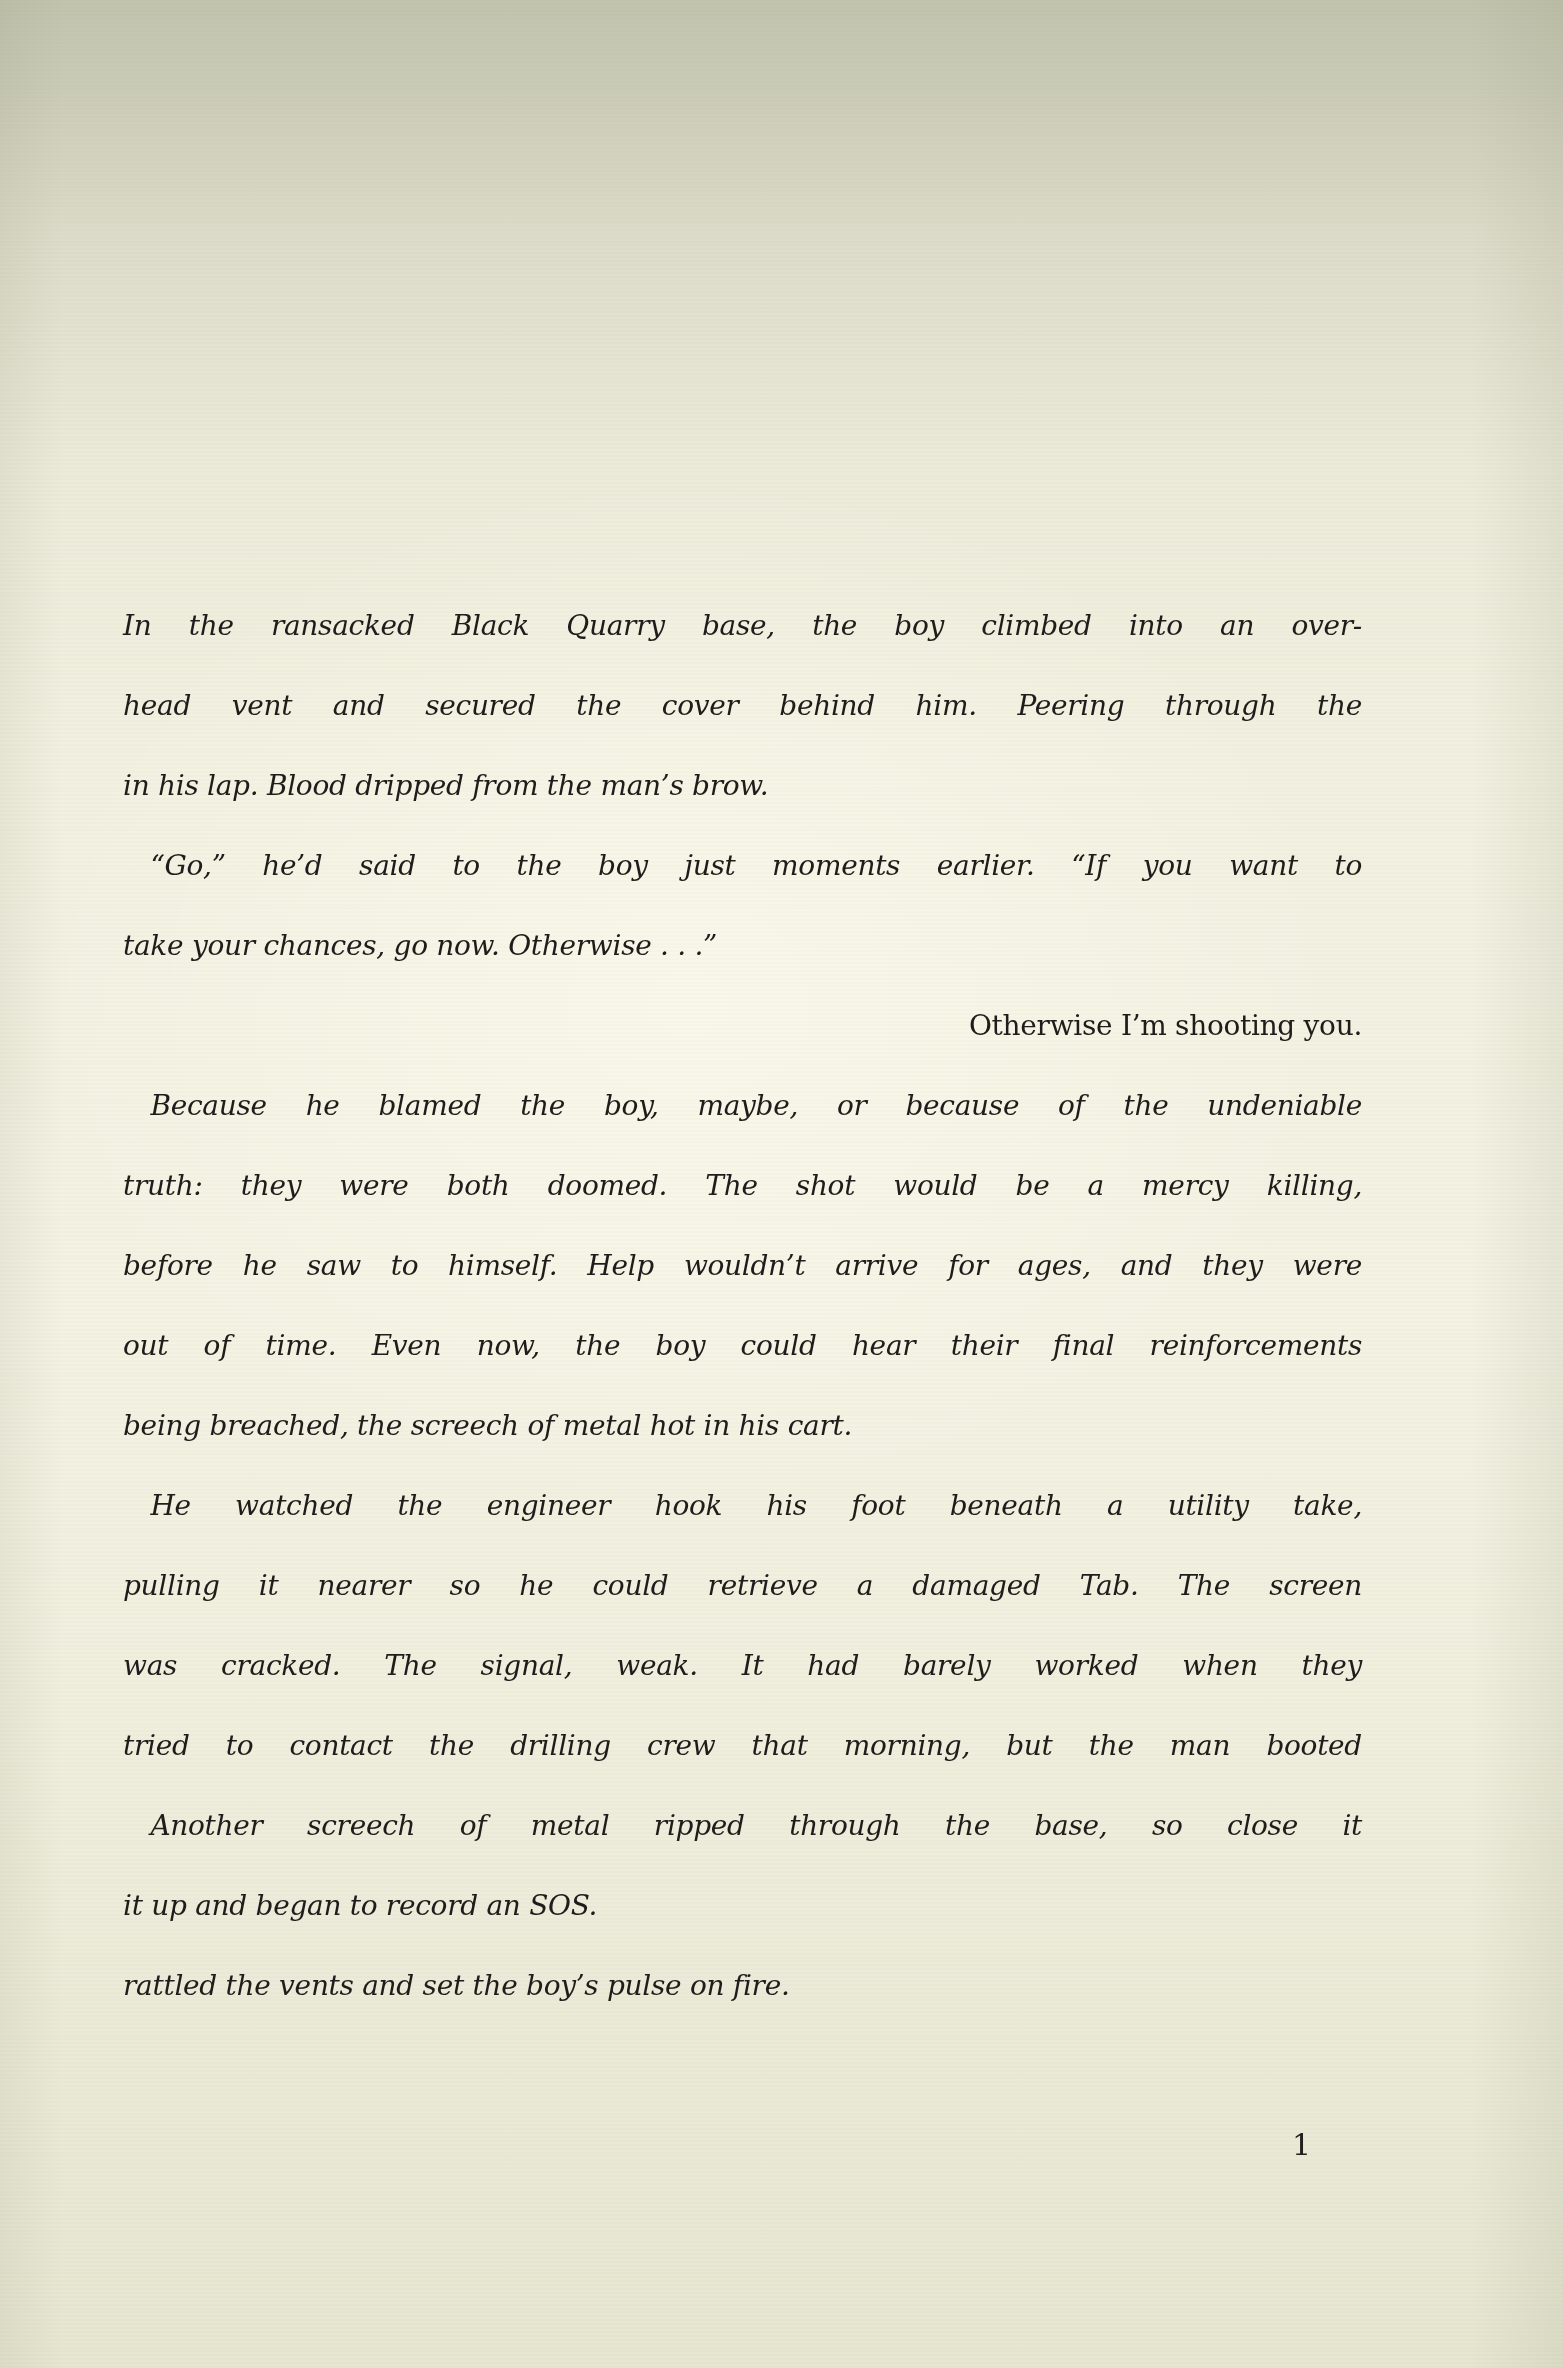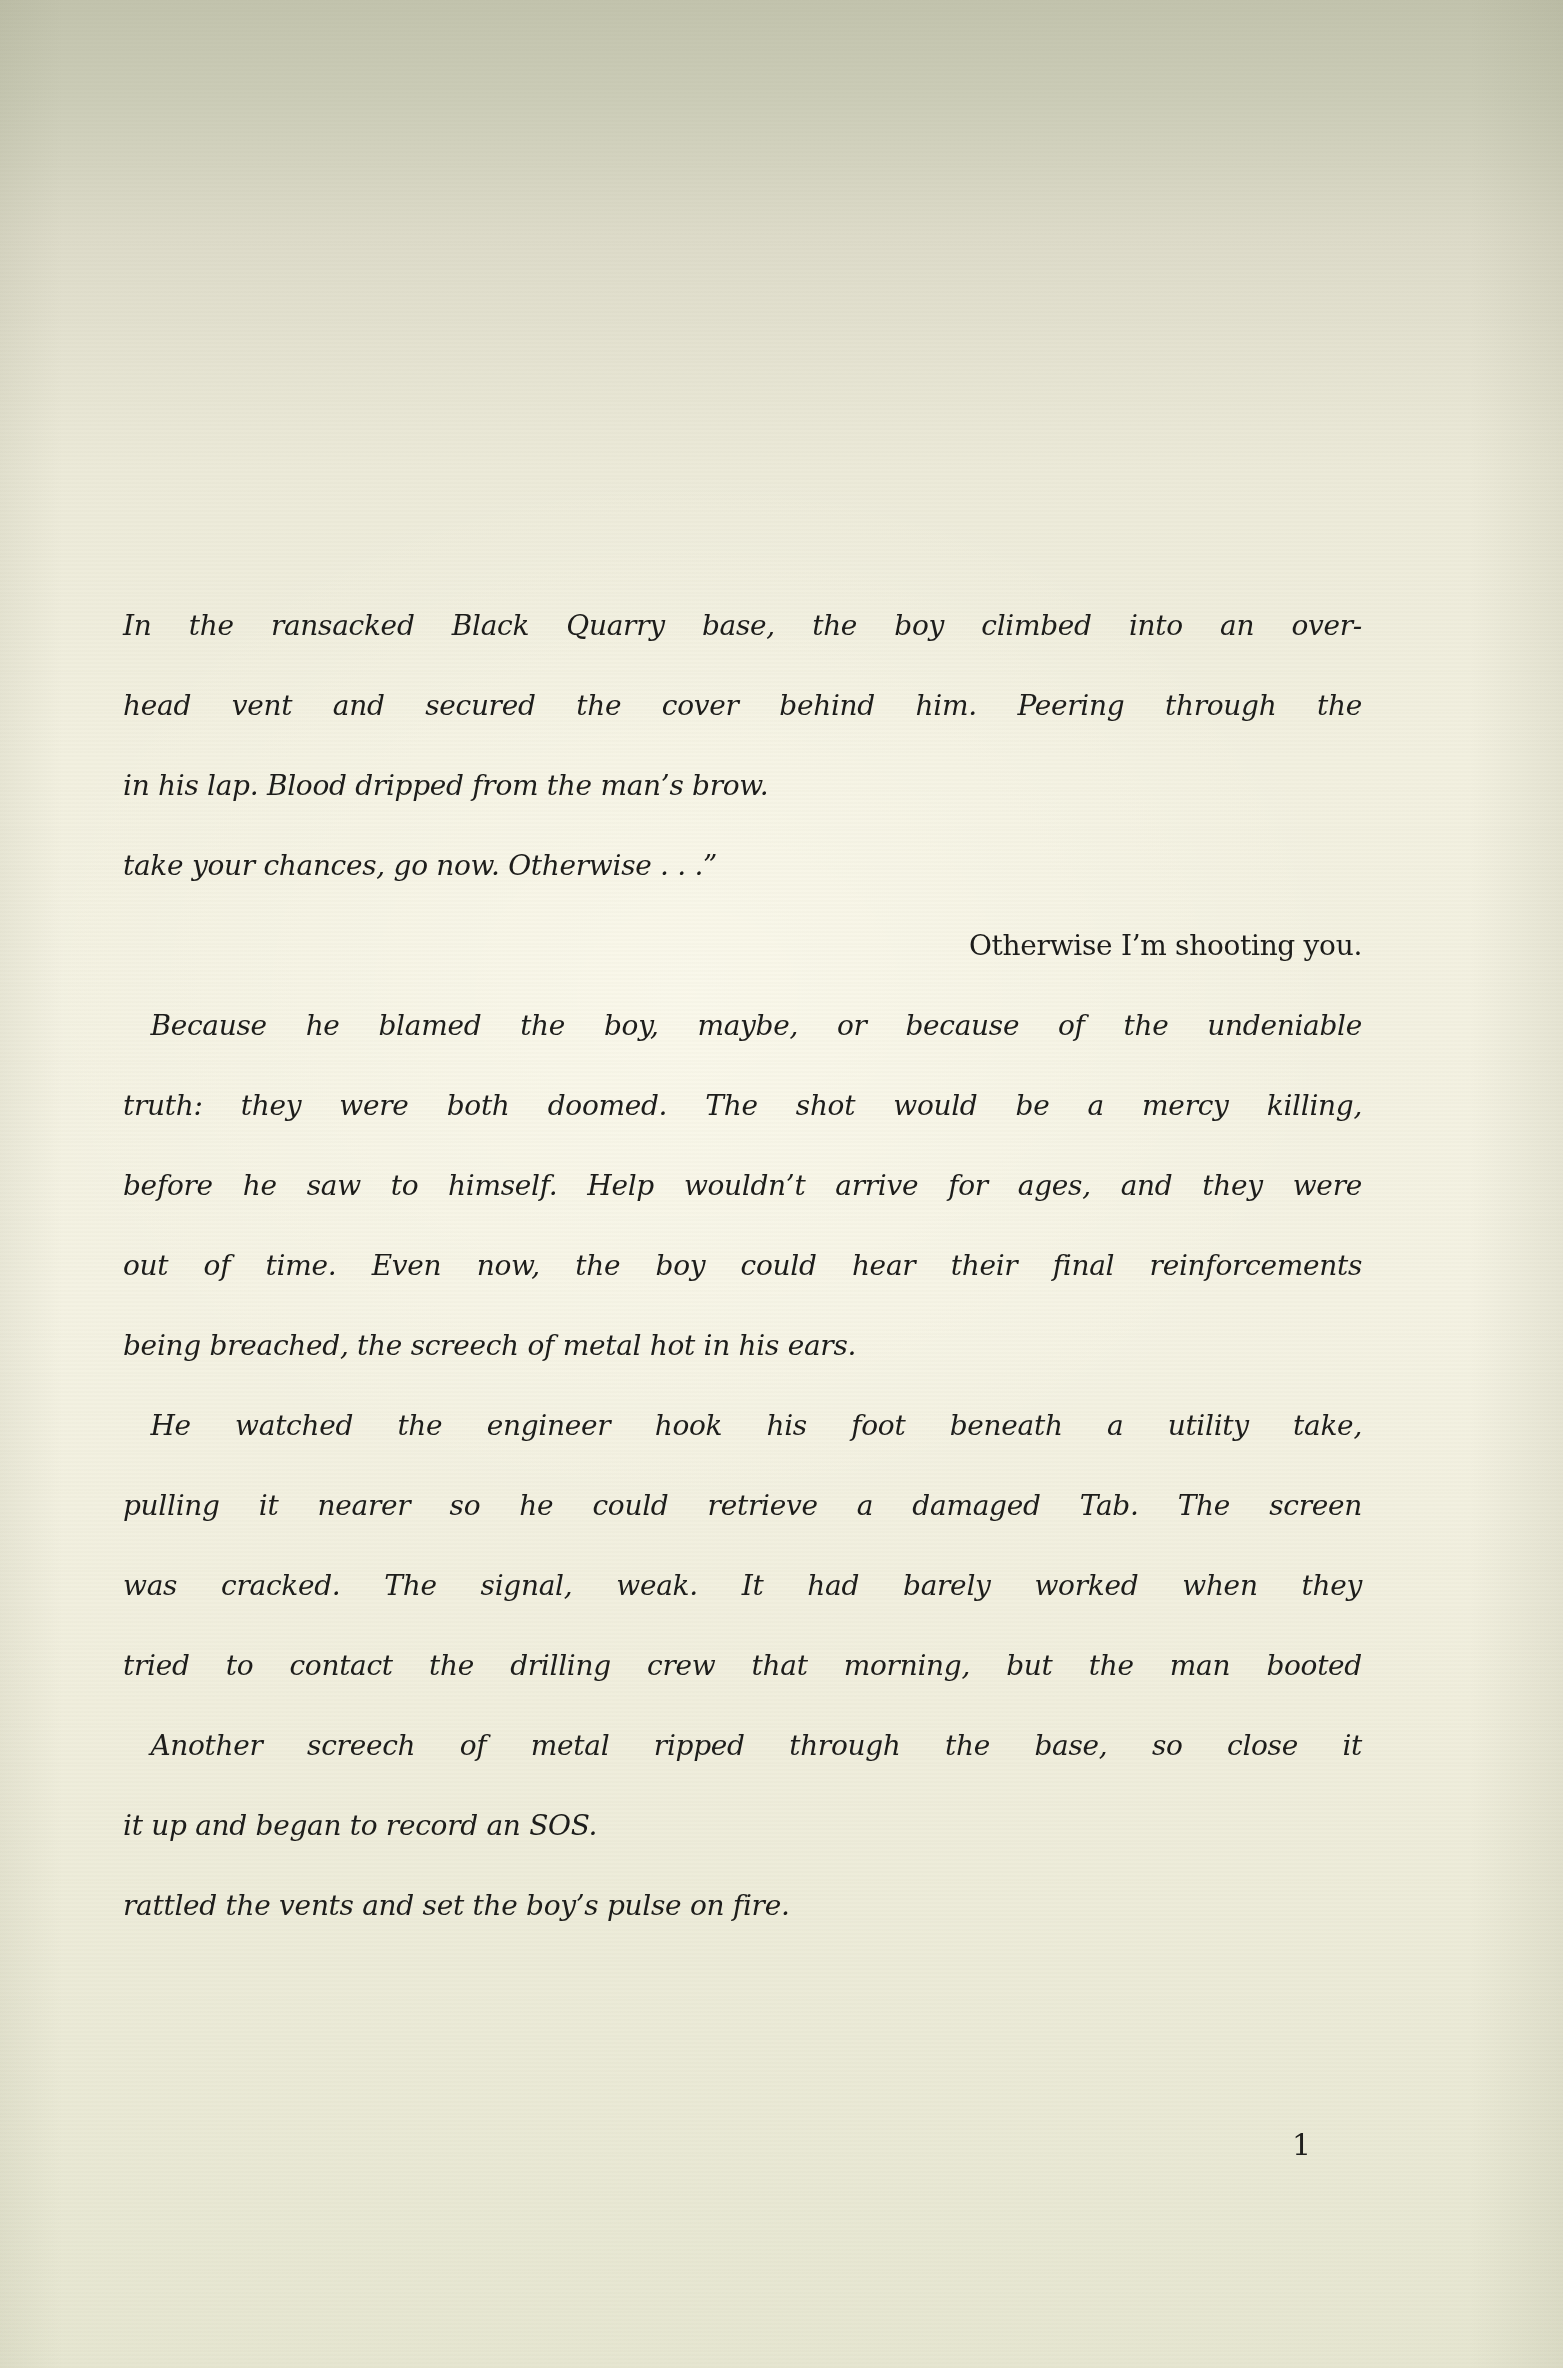--- a/index.html
+++ b/index.html
@@ -55,27 +55,28 @@
   }
 </style>
 </head>
 <body>
 
 <div class="page">
   <div class="text-block">
       <div class="line italic fill">In the ransacked Black Quarry base, the boy climbed into an over-</div>
       <div class="line italic fill">head vent and secured the cover behind him. Peering through the</div>
       <div class="line italic">in his lap. Blood dripped from the man’s brow.</div>
+      <div class="line italic fill indent">“Go,” he’d said to the boy just moments earlier. “If you want to</div>
       <div class="line italic">take your chances, go now. Otherwise . . .”</div>
       <div class="line roman indent">Otherwise I’m shooting you.</div>
       <div class="line italic fill indent">Because he blamed the boy, maybe, or because of the undeniable</div>
       <div class="line italic fill">truth: they were both doomed. The shot would be a mercy killing,</div>
       <div class="line italic fill">before he saw to himself. Help wouldn’t arrive for ages, and they were</div>
       <div class="line italic fill">out of time. Even now, the boy could hear their final reinforcements</div>
-      <div class="line italic">being breached, the screech of metal hot in his ears.</div>
+      <div class="line italic">being breached, the screech of metal hot in his cart.</div>
       <div class="line italic fill indent">He watched the engineer hook his foot beneath a utility take,</div>
       <div class="line italic fill">pulling it nearer so he could retrieve a damaged Tab. The screen</div>
       <div class="line italic fill">was cracked. The signal, weak. It had barely worked when they</div>
       <div class="line italic fill">tried to contact the drilling crew that morning, but the man booted</div>
       <div class="line italic fill indent">Another screech of metal ripped through the base, so close it</div>
       <div class="line italic">it up and began to record an SOS.</div>
       <div class="line italic">rattled the vents and set the boy’s pulse on fire.</div>
     </div>
   <div class="page-number">1</div>
 </div>

